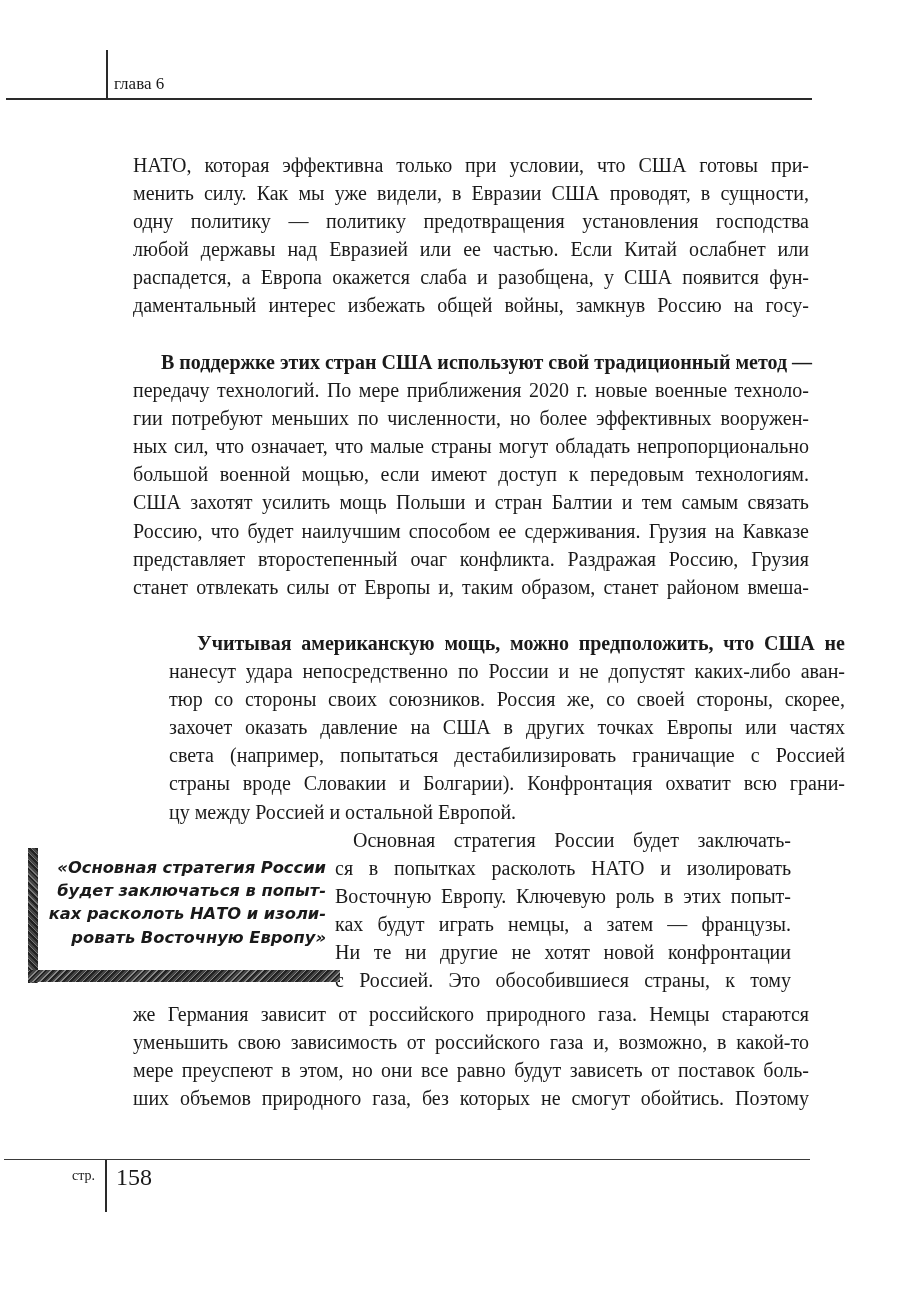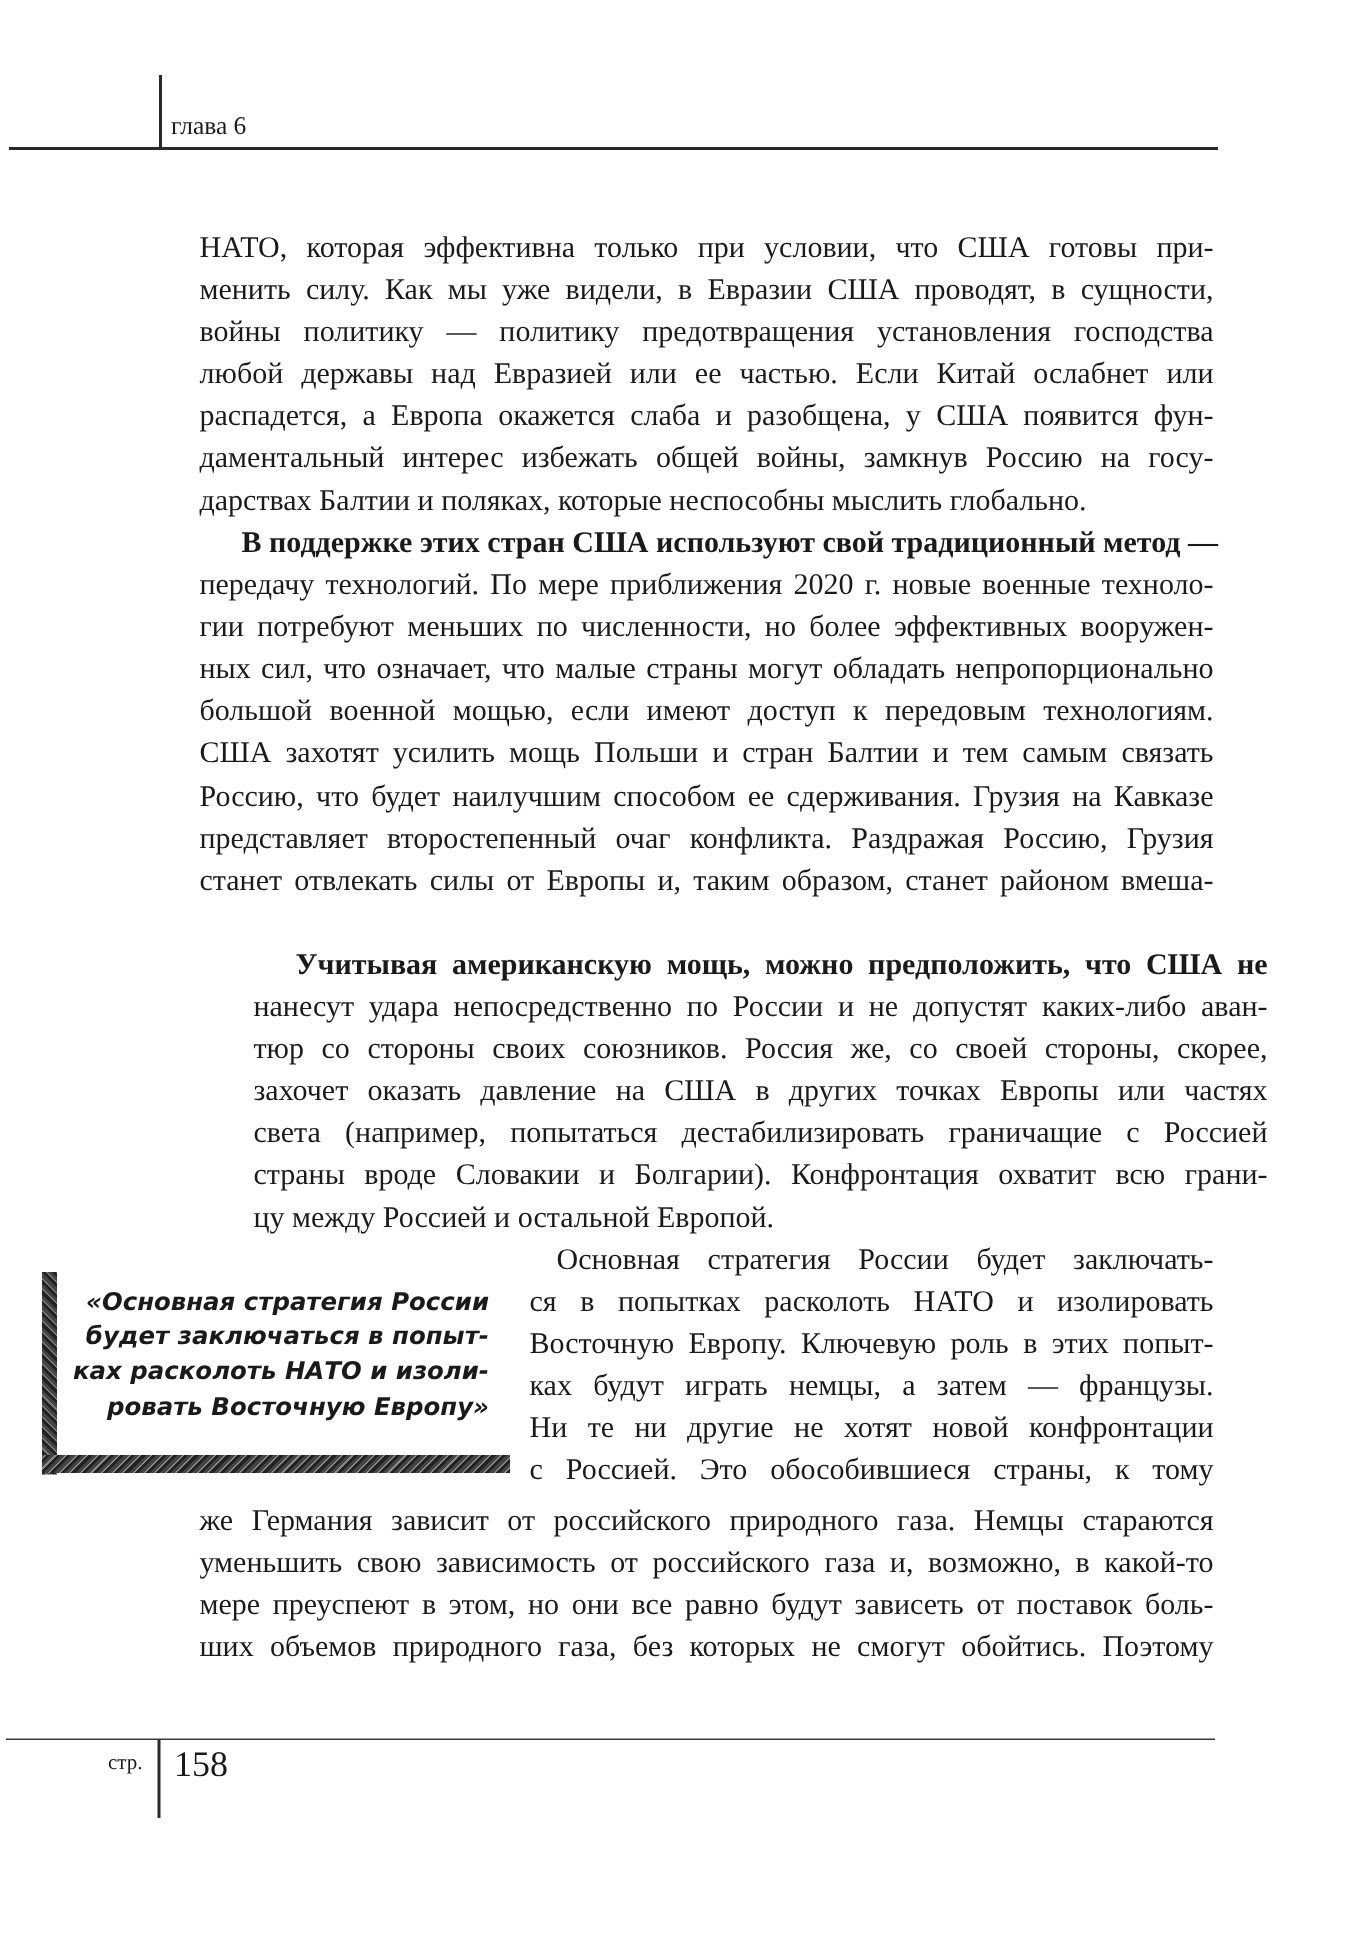--- a/index.html
+++ b/index.html
@@ -36,25 +36,24 @@
 </head>
 <body>
 
 <div class="hdr-vbar"></div>
 <div class="hdr-rule"></div>
 <div class="hdr-text serif">глава 6</div>
 
 <div class="body-text serif" style="top:151px;">
   <span class="line">НАТО, которая эффективна только при условии, что США готовы при-</span>
   <span class="line">менить силу. Как мы уже видели, в Евразии США проводят, в сущности,</span>
-  <span class="line">войны политику — политику предотвращения установления господства</span>
+  <span class="line">одну политику — политику предотвращения установления господства</span>
   <span class="line">любой державы над Евразией или ее частью. Если Китай ослабнет или</span>
   <span class="line">распадется, а Европа окажется слаба и разобщена, у США появится фун-</span>
   <span class="line">даментальный интерес избежать общей войны, замкнув Россию на госу-</span>
-  <span class="line last">дарствах Балтии и поляках, которые неспособны мыслить глобально.</span>
 </div>
 
 <div class="body-text serif" style="top:348px;">
   <span class="line indent">В поддержке этих стран США используют свой традиционный метод —</span>
   <span class="line">передачу технологий. По мере приближения 2020 г. новые военные техноло-</span>
   <span class="line">гии потребуют меньших по численности, но более эффективных вооружен-</span>
   <span class="line">ных сил, что означает, что малые страны могут обладать непропорционально</span>
   <span class="line">большой военной мощью, если имеют доступ к передовым технологиям.</span>
   <span class="line">США захотят усилить мощь Польши и стран Балтии и тем самым связать</span>
   <span class="line">Россию, что будет наилучшим способом ее сдерживания. Грузия на Кавказе</span>
@@ -65,21 +64,21 @@
 <div class="body-text serif" style="top:629px;margin-left:36px;">
   <span class="line indent">Учитывая американскую мощь, можно предположить, что США не</span>
   <span class="line">нанесут удара непосредственно по России и не допустят каких-либо аван-</span>
   <span class="line">тюр со стороны своих союзников. Россия же, со своей стороны, скорее,</span>
   <span class="line">захочет оказать давление на США в других точках Европы или частях</span>
   <span class="line">света (например, попытаться дестабилизировать граничащие с Россией</span>
   <span class="line">страны вроде Словакии и Болгарии). Конфронтация охватит всю грани-</span>
   <span class="line last">цу между Россией и остальной Европой.</span>
 </div>
 
-<div class="body-text serif" style="top:826px; left:353px; width:456px;">
+<div class="body-text serif" style="top:826px; left:335px; width:456px;">
   <span class="line" style="padding-left:18px;">Основная стратегия России будет заключать-</span>
   <span class="line">ся в попытках расколоть НАТО и изолировать</span>
   <span class="line">Восточную Европу. Ключевую роль в этих попыт-</span>
   <span class="line">ках будут играть немцы, а затем — французы.</span>
   <span class="line">Ни те ни другие не хотят новой конфронтации</span>
   <span class="line">с Россией. Это обособившиеся страны, к тому</span>
 </div>
 <div class="body-text serif" style="top:1000px;">
   <span class="line">же Германия зависит от российского природного газа. Немцы стараются</span>
   <span class="line">уменьшить свою зависимость от российского газа и, возможно, в какой-то</span>

